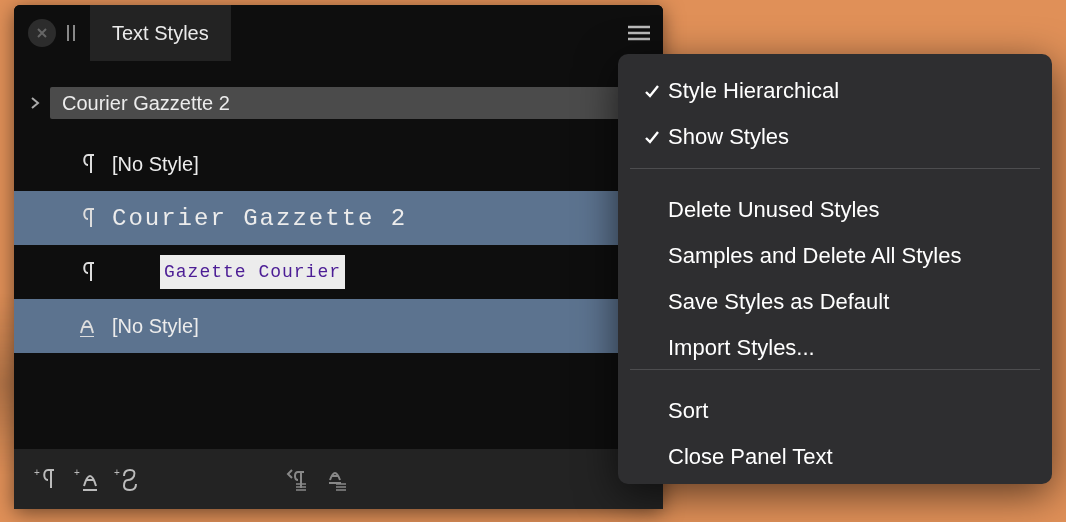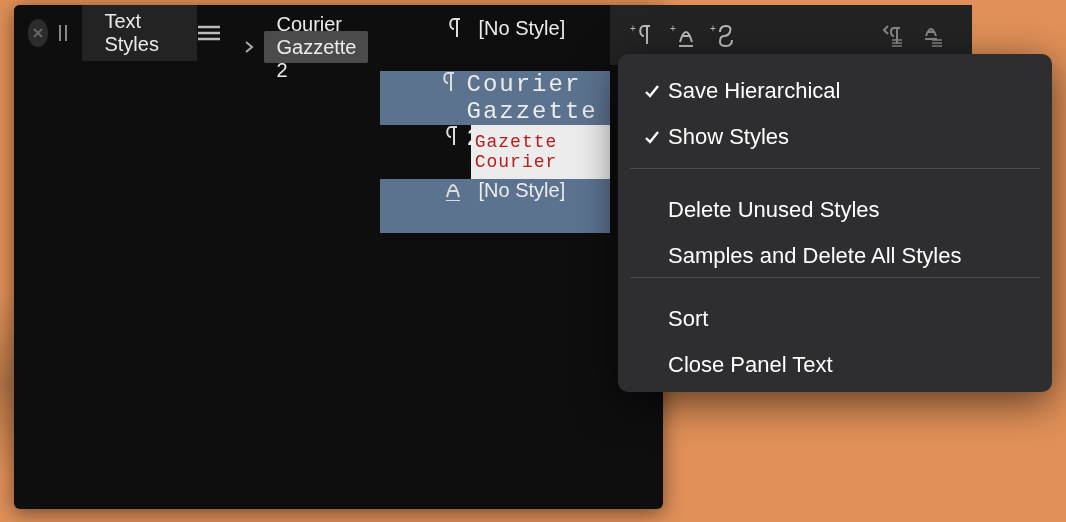--- a/index.html
+++ b/index.html
@@ -17,21 +17,21 @@
     filter: blur(2px);
   }
 
   .panel {
     position: absolute;
     left: 14px; top: 5px;
     width: 649px; height: 504px;
     background: #0e0e0e;
     border-radius: 6px;
     display: flex;
-    flex-direction: row;
+    flex-direction: column;
     box-shadow: 0 4px 20px rgba(0,0,0,0.5);
     color: #ddd;
   }
   .panel-header {
     height: 56px;
     display: flex;
     align-items: center;
     padding: 0 8px 0 14px;
     background: #0e0e0e;
     border-top-left-radius: 6px;
@@ -78,34 +78,35 @@
     display: flex; align-items: center;
     padding: 0 12px;
     font-size: 20px;
     color: #ececec;
     border-radius: 2px;
   }
 
   .styles-list { flex: 1; display: flex; flex-direction: column; padding-top: 12px; }
   .style-row {
     height: 54px;
-    display: flex; 
+    display: flex; align-items: center;
     padding-left: 58px;
     font-size: 20px;
     color: #ececec;
   }
   .style-row.sel { background: #5c738f; }
   .style-row .type-icon { width: 30px; display:flex; justify-content:center; margin-right: 10px; }
   .hl-box {
     background: #ececec;
-    color: #b91c1c;
+    color: #4c1d95;
     font-family: "Courier New", monospace;
     font-size: 18px;
     padding: 7px 4px;
     letter-spacing: 1px;
+    margin-left: 48px;
   }
   .mono { font-family: "Courier New", monospace; font-size: 24px; letter-spacing: 2px; }
 
   .panel-footer {
     height: 60px;
     background: #232323;
     display: flex; align-items: center;
     padding: 0 16px;
   }
   .footer-btn { display:flex; align-items:center; justify-content:center; width: 34px; height: 34px; margin-right: 6px; }
@@ -243,37 +244,43 @@
   </div>
 </div>
 
 <div class="ctx">
   <div class="ctx-item">
     <span class="check">
       <svg width="18" height="18" viewBox="0 0 18 18">
           <path d="M3 10 L7 14 L15 4" stroke="#fff" stroke-width="2.4" fill="none"></path>
         </svg>
     </span>
-    <span>Save Hierarchical</span>
+    <span>Style Hierarchical</span>
   </div>
   <div class="ctx-item">
     <span class="check">
       <svg width="18" height="18" viewBox="0 0 18 18">
           <path d="M3 10 L7 14 L15 4" stroke="#fff" stroke-width="2.4" fill="none"></path>
         </svg>
     </span>
     <span>Show Styles</span>
   </div>
   <div class="ctx-sep"></div>
   <div class="ctx-item no-check">
     <span>Delete Unused Styles</span>
   </div>
   <div class="ctx-item no-check">
     <span>Samples and Delete All Styles</span>
   </div>
+  <div class="ctx-item no-check">
+    <span>Save Styles as Default</span>
+  </div>
+  <div class="ctx-item no-check">
+    <span>Import Styles...</span>
+  </div>
   <div class="ctx-sep"></div>
   <div class="ctx-item no-check">
     <span>Sort</span>
   </div>
   <div class="ctx-item no-check">
     <span>Close Panel Text</span>
   </div>
 </div>
 
 </body></html>

